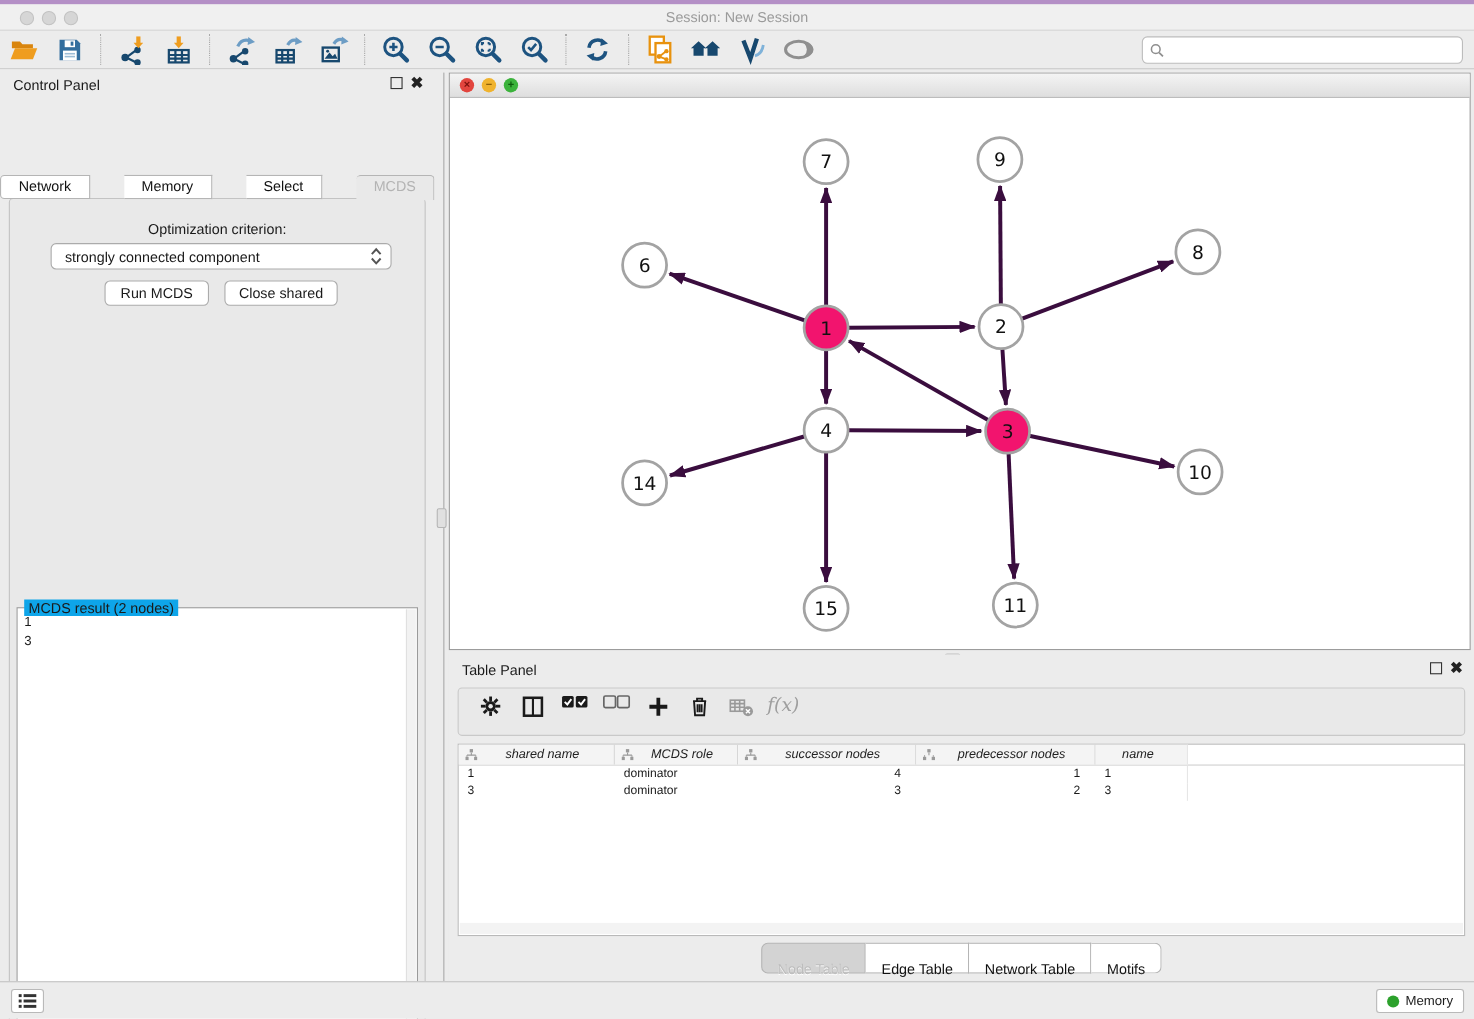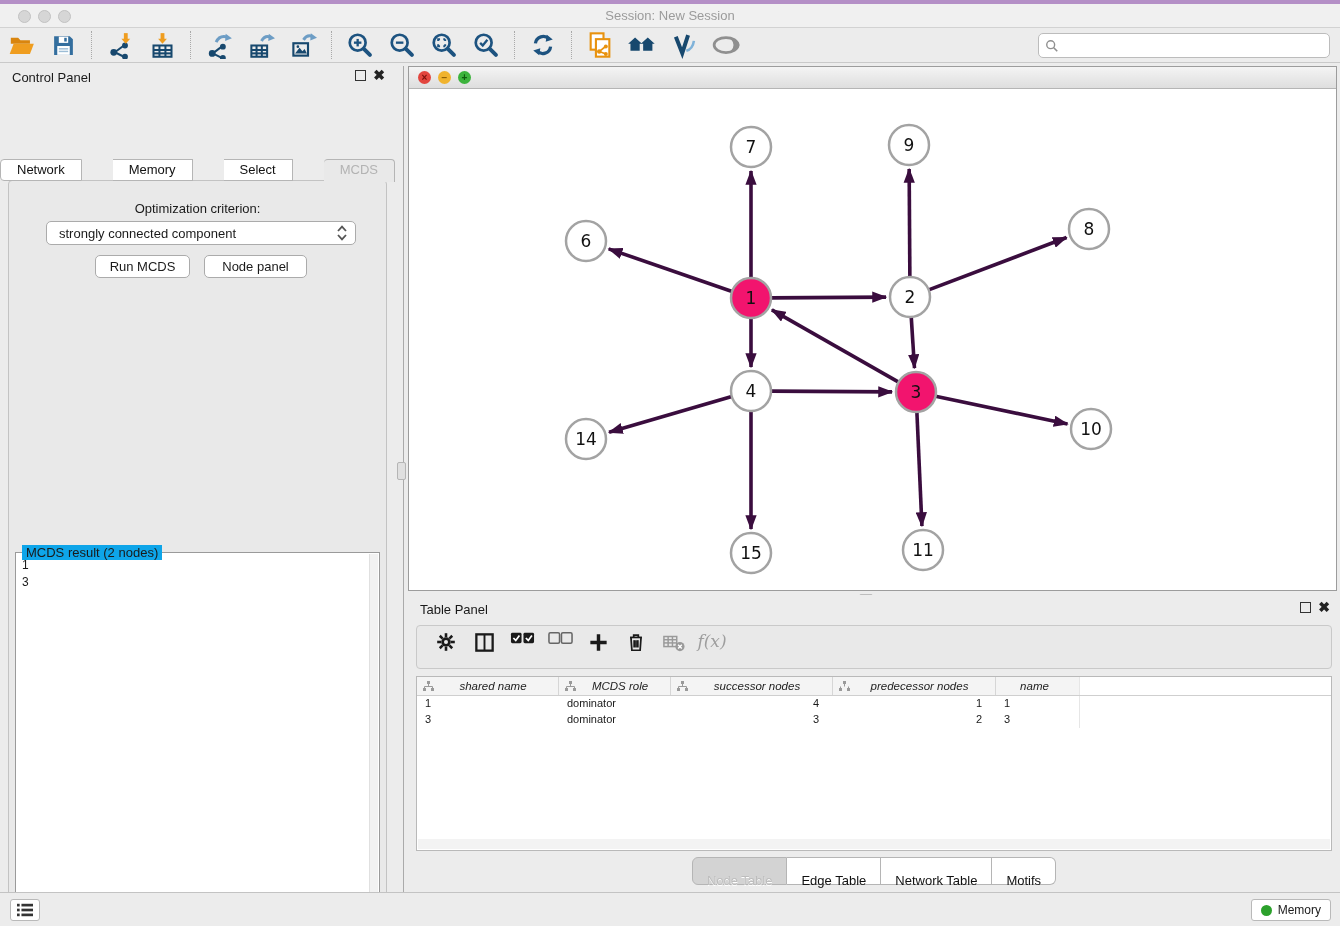--- a/index.html
+++ b/index.html
@@ -289,21 +289,21 @@
   <div id="cp-content">
     <div id="opt-select">
       <span class="sel-text">strongly connected component</span>
       <svg class="ic" width="14" height="18" viewBox="0 0 14 18">
           <path d="M3 7 L7 2.6 L11 7" fill="none" stroke="#555" stroke-width="1.8"></path>
           <path d="M3 11 L7 15.4 L11 11" fill="none" stroke="#555" stroke-width="1.8"></path>
         </svg>
     </div>
     <div id="opt-label">Optimization criterion:</div>
     <div class="cp-button" id="run-btn">Run MCDS</div>
-    <div class="cp-button" id="closepanel-btn">Node panel</div>
+    <div class="cp-button" id="closepanel-btn">Close shared</div>
 
     <div id="mcds-result">
       <div id="mcds-result-title">MCDS result (2 nodes)</div>
       <div id="mcds-list">
         <div>1</div>
         <div>3</div>
       </div>
       <div id="mcds-scroll"></div>
     </div>
   </div>

